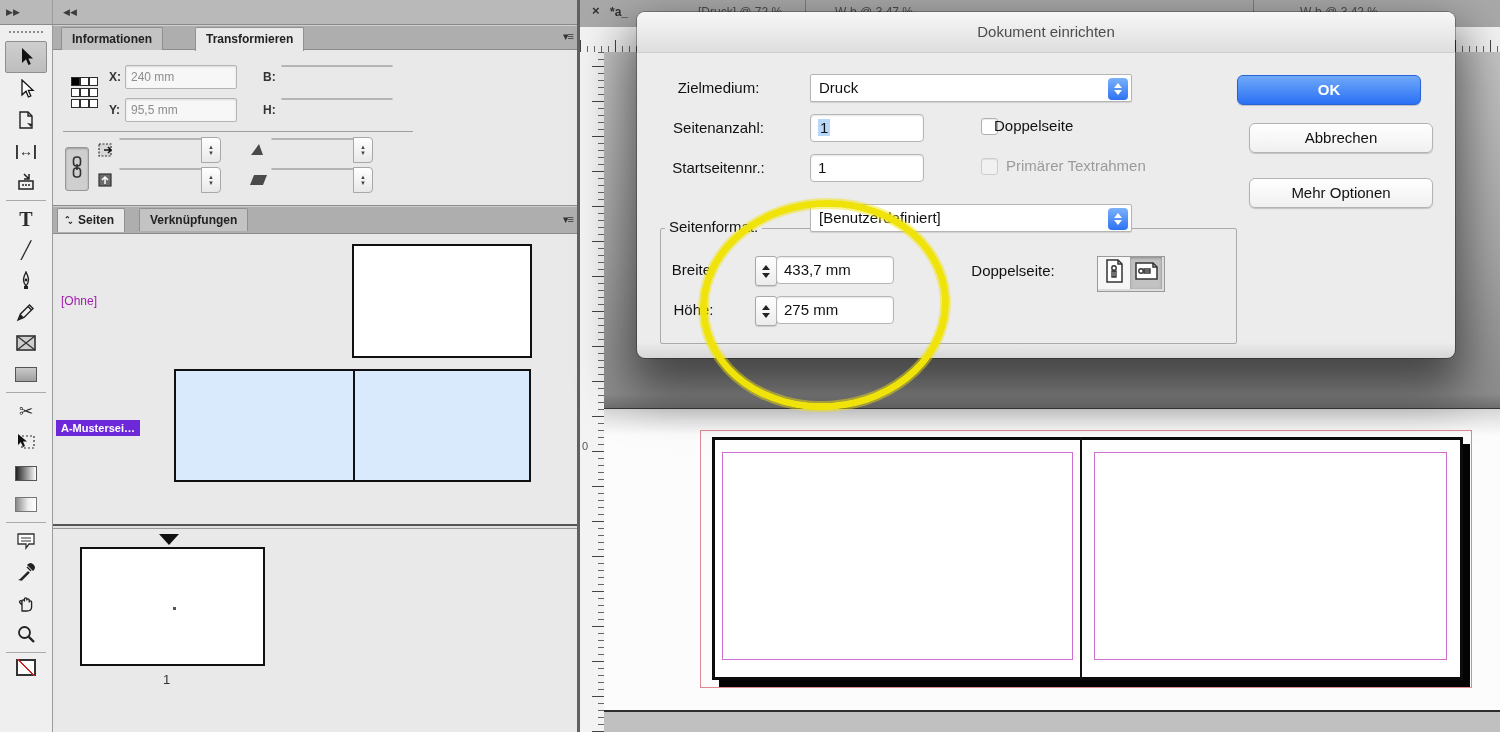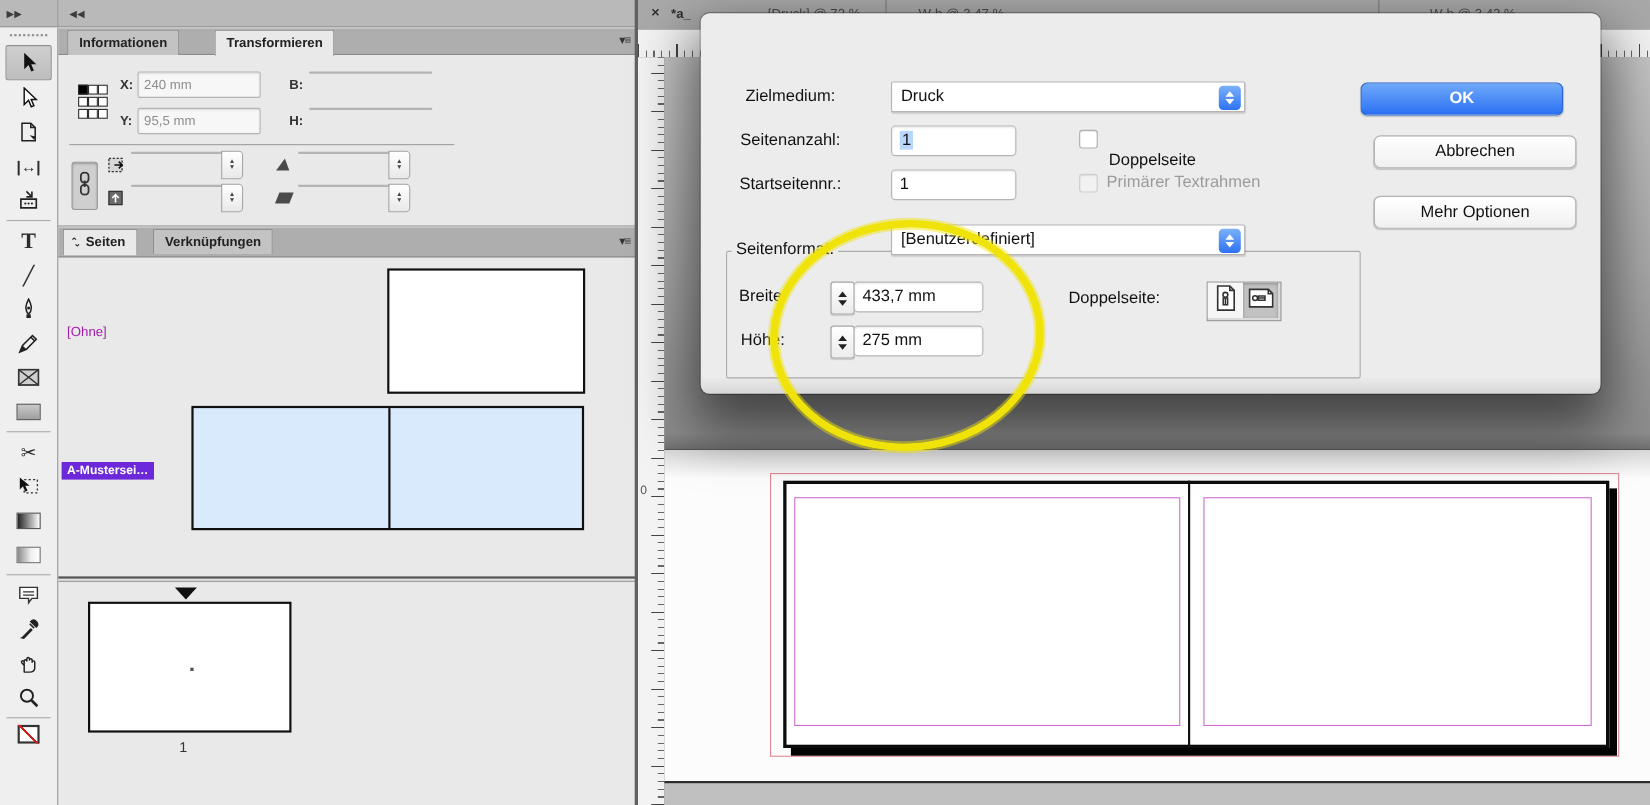--- a/index.html
+++ b/index.html
@@ -376,37 +376,40 @@
       <div class="abs belowband"></div>
 
       <div class="abs bleed"></div>
       <div class="abs pagespread"></div>
       <div class="abs spine"></div>
       <div class="margin" style="left:118px;top:400px;width:349px;height:206px;"></div>
       <div class="margin" style="left:490px;top:400px;width:351px;height:206px;"></div>
     </div>
 
     <div id="dialog" class="abs">
+      <div class="dtitlebar">
+        <div class="dtitle">Dokument einrichten</div>
+      </div>
 
       <div class="dlbl" style="left:0;top:67px;width:163px;">Zielmedium:</div>
       <div class="ddrop" style="left:173px;top:62px;width:282px;">
         <span>Druck</span>
         <span class="bluestep">
             <i class="up"></i>
             <i class="dn"></i>
           </span>
       </div>
       <div class="btn primary" style="left:600px;top:63px;">OK</div>
 
       <div class="dlbl" style="left:0;top:107px;width:163px;">Seitenanzahl:</div>
       <div class="dfield" style="left:173px;top:102px;width:98px;">
         <span class="selhl">1</span>
       </div>
       <div class="chk" style="left:344px;top:106px;"></div>
-      <div class="dlabel2" style="left:371px;top:105px;margin-top:20px;">Doppelseite</div>
+      <div class="dlabel2" style="left:357px;top:105px;">Doppelseite</div>
       <div class="btn" style="left:612px;top:111px;">Abbrechen</div>
 
       <div class="dlbl" style="left:0;top:147px;width:163px;">Startseitennr.:</div>
       <div class="dfield" style="left:173px;top:142px;width:98px;">1</div>
       <div class="chk dis" style="left:344px;top:146px;"></div>
       <div class="dlabel2 gray" style="left:369px;top:145px;">Primärer Textrahmen</div>
       <div class="btn" style="left:612px;top:166px;">Mehr Optionen</div>
 
       <div class="groupbox"></div>
       <div class="grouplabel">Seitenformat:</div>

